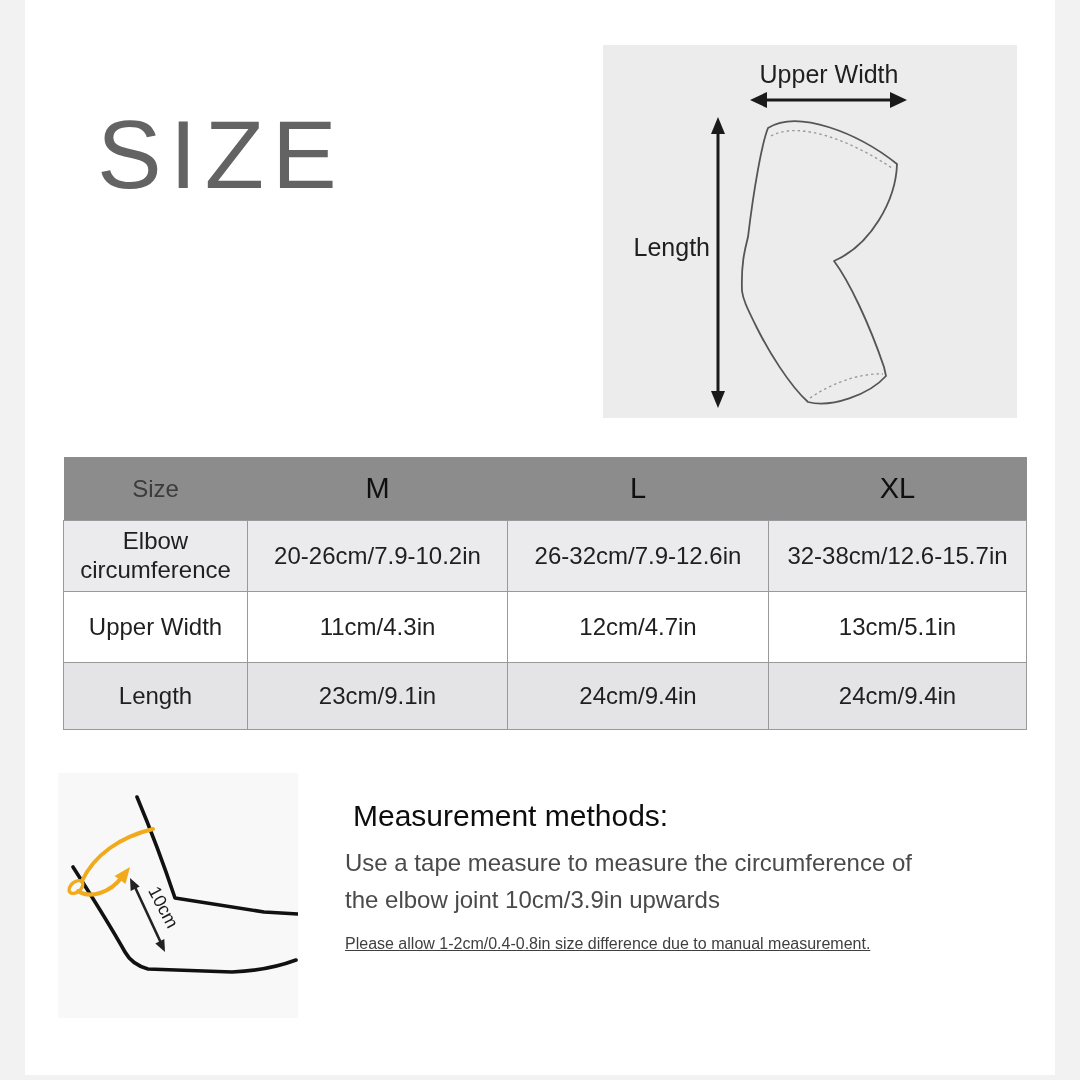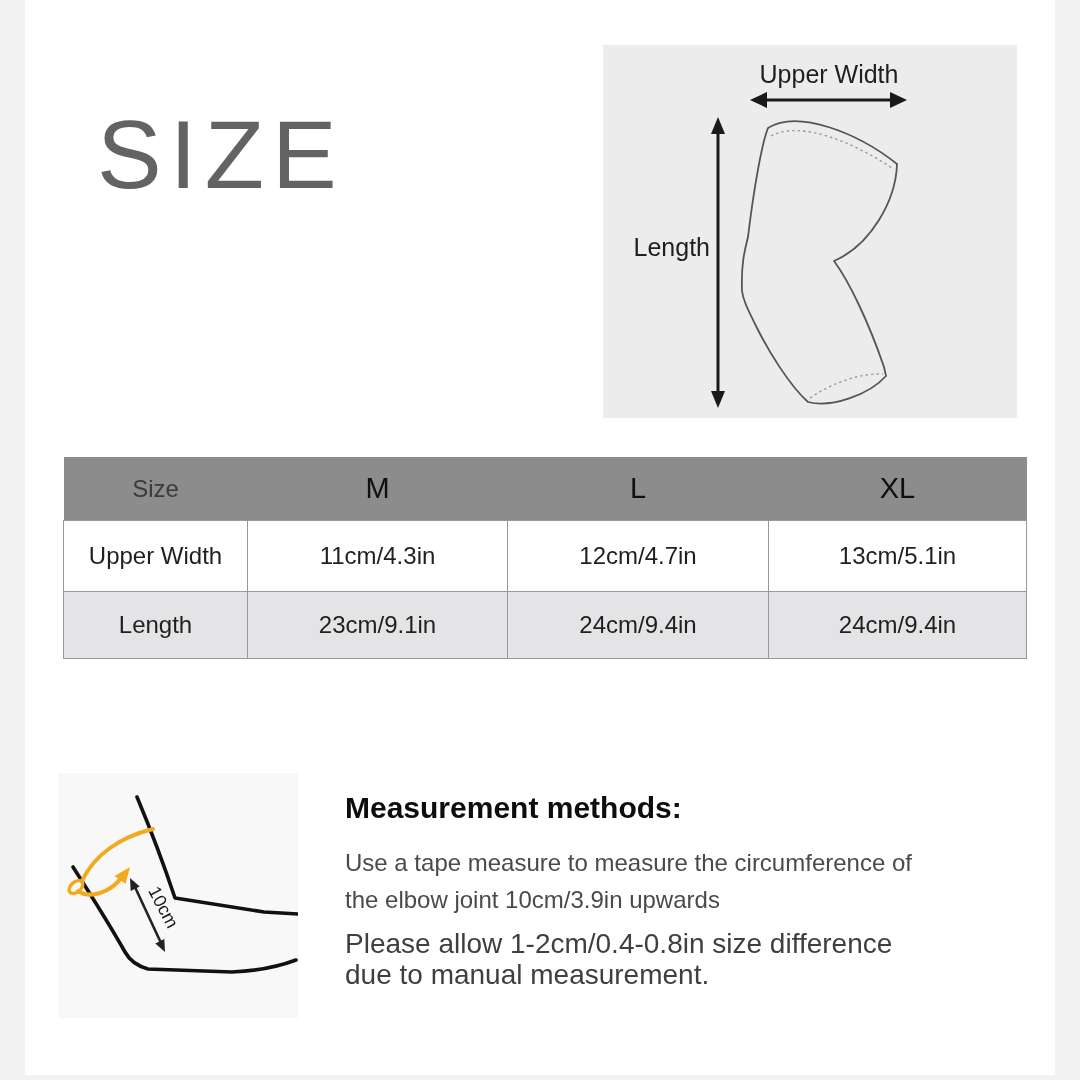--- a/index.html
+++ b/index.html
@@ -41,30 +41,30 @@
   }
   .size-table tr.r1 td{background:#ebebed;height:62px;}
   .size-table tr.r2 td{background:#ffffff;height:62px;}
   .size-table tr.r3 td{background:#e4e4e6;height:58px;}
   
   .arm-panel{
     position:absolute;left:33px;top:773px;width:240px;height:245px;
     background:#f8f8f8;
   }
   .mm-heading{
-    position:absolute;left:320px;top:791px;margin:0;
-    font-size:30px;font-weight:bold;color:#0d0d0d;
+    position:absolute;left:320px;top:791px;margin:8px;
+    font-size:30px;font-weight:normal;color:#0d0d0d;
   }
   .mm-instruction{
     position:absolute;left:320px;top:844px;margin:0;width:600px;
     font-size:24px;line-height:37px;color:#4a4a4a;
   }
   .mm-note{
     position:absolute;left:320px;top:928px;margin:0;width:590px;
-    font-size:28px;line-height:31px;color:#3f3f3f;
+    font-size:16px;line-height:31px;color:#3f3f3f;text-decoration:underline;
   }
 </style>
 </head>
 <body>
 
 <div class="content">
 
   <div class="title">
     <div>SIZE</div>
   </div>
@@ -102,20 +102,26 @@
   </div>
 
   <table class="size-table">
     <tbody>
         <tr>
       <th class="size-h" style="width:182px">Size</th>
       <th class="letter-h" style="width:258px">M</th>
       <th class="letter-h" style="width:259px">L</th>
       <th class="letter-h" style="width:256px">XL</th>
     </tr>
+    <tr class="r1">
+      <td>Elbow circumference</td>
+      <td>20-26cm/7.9-10.2in</td>
+      <td>26-32cm/7.9-12.6in</td>
+      <td>32-38cm/12.6-15.7in</td>
+    </tr>
     <tr class="r2">
       <td>Upper Width</td>
       <td>11cm/4.3in</td>
       <td>12cm/4.7in</td>
       <td>13cm/5.1in</td>
     </tr>
     <tr class="r3">
       <td>Length</td>
       <td>23cm/9.1in</td>
       <td>24cm/9.4in</td>

